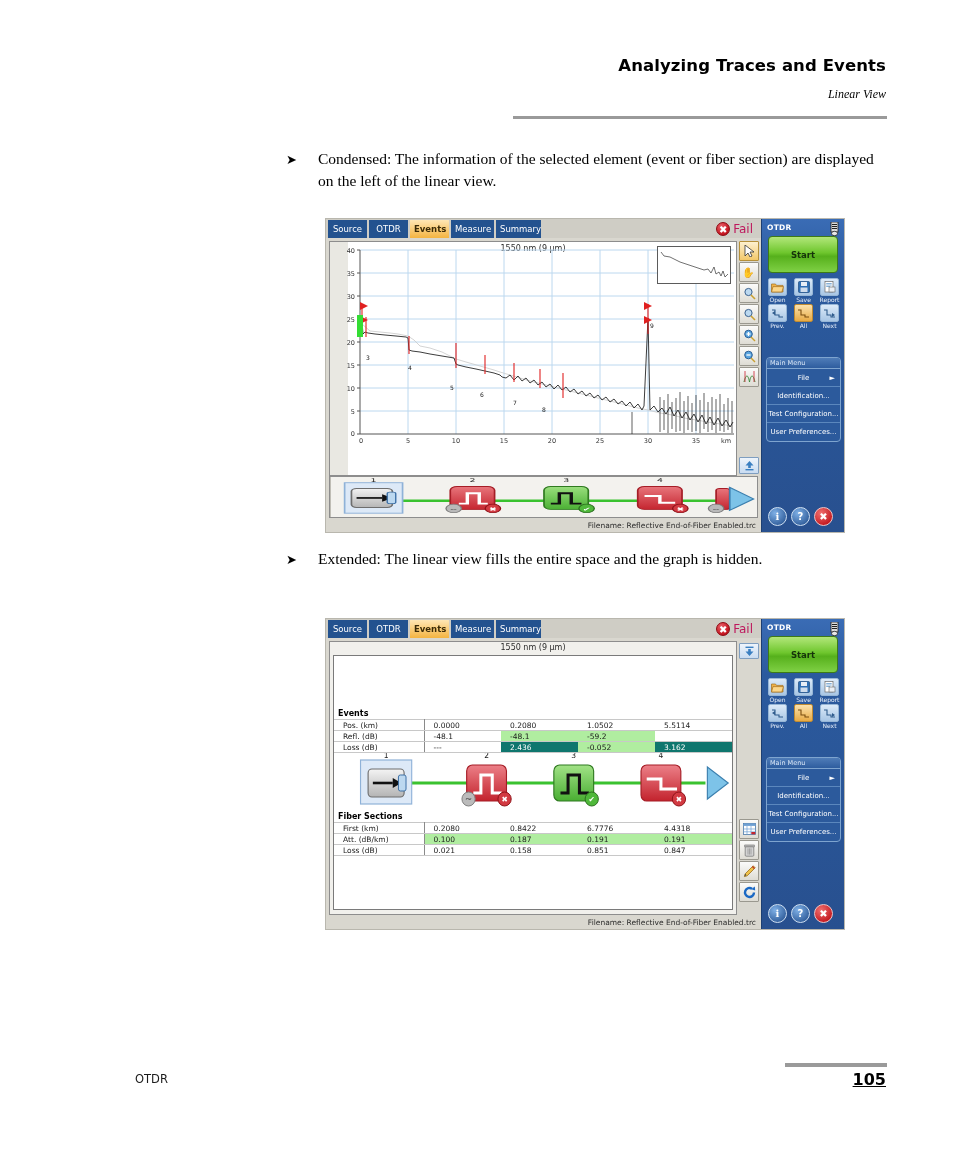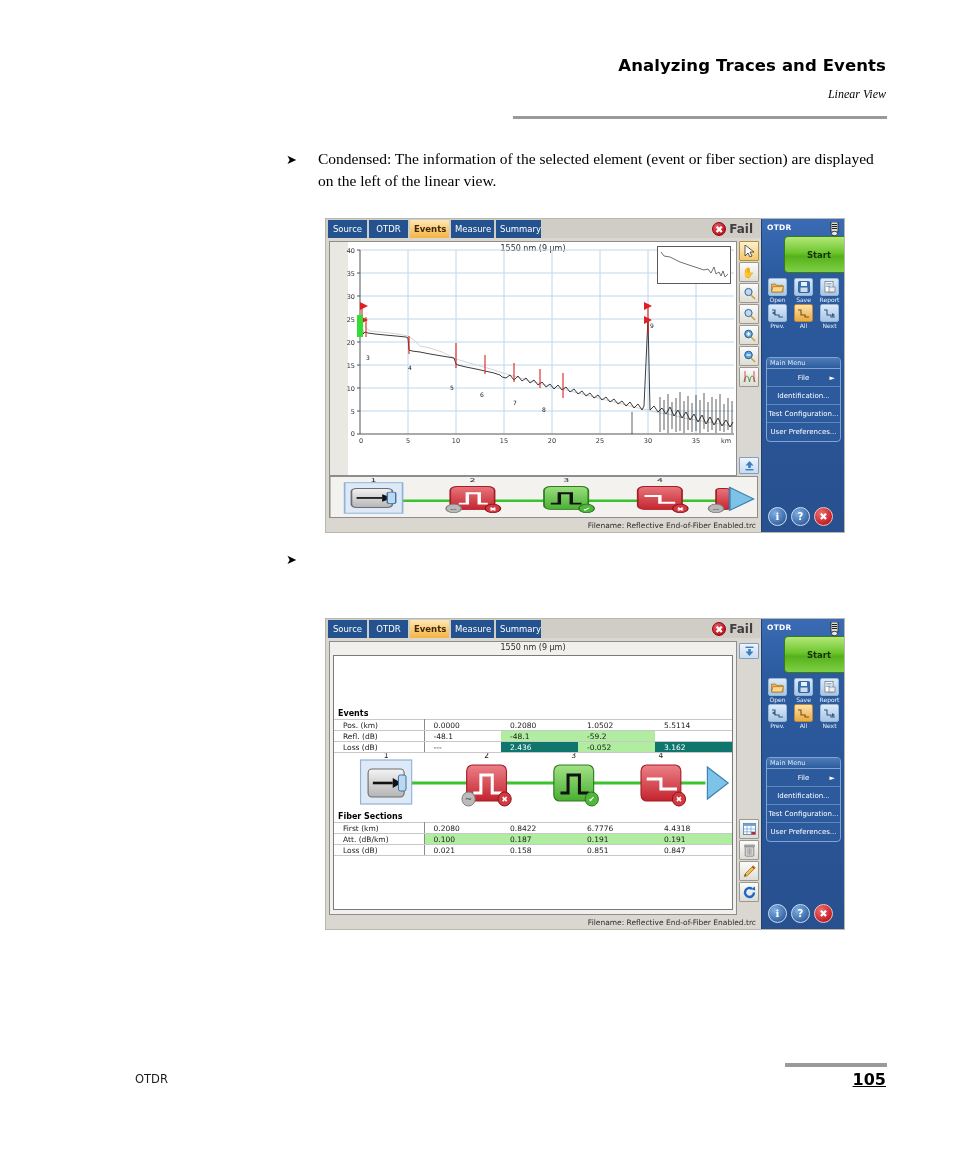--- a/index.html
+++ b/index.html
@@ -86,21 +86,21 @@
     color:#3b2a06; font-weight:bold;
     background:#f8c466; background-image:linear-gradient(180deg,#ffe6b4 0%,#f4b441 100%);
   }
   .fail-wrap { position:absolute; top:1px; right:8px; height:18px; display:flex; align-items:center; gap:3px; }
   .fail-ico {
     width:14px; height:14px; border-radius:50%;
     background:radial-gradient(circle at 35% 30%, #e9606a 0%, #c4141e 70%, #8c0a12 100%);
     color:#fff; font-size:10px; font-weight:bold; line-height:14px; text-align:center;
     border:1px solid #8c0a12;
   }
-  .fail-txt { font-size:12px; font-weight:bold; color:#404040; }
+  .fail-txt { font-size:12px; font-weight:normal; color:#be185d; }
 
   
   .graph {
     position:absolute; left:3px; top:22px; right:24px; bottom:56px;
     background:#ffffff; border:1px solid #8d8d8d;
   }
   .graph .plotband { position:absolute; left:0; top:0; width:18px; height:100%; background:#e9e8e2; }
   .graph .wl {
     position:absolute; left:0; right:0; top:2px; text-align:center;
     font-size:8px; color:#2b2b2b;
@@ -160,21 +160,21 @@
   .sb-title {
     position:absolute; left:5px; top:4px;
     font-size:7.5px; font-weight:bold; color:#ffffff; letter-spacing:.3px;
   }
   .sb-batt { position:absolute; right:4px; top:2px; width:11px; height:14px; }
   .sb-start {
     position:absolute; left:6px; top:17px; width:70px; height:37px;
     border:1px solid #3d7a17; border-radius:4px;
     background:linear-gradient(180deg,#b2e77a 0%,#6ec62d 45%,#56b01c 55%,#7fd044 100%);
     color:#16330a; font-size:8.5px; font-weight:bold;
-    display:flex; align-items:center; justify-content:center;margin-left:16px;
+    display:flex; align-items:center; justify-content:center;
   }
   .sb-icons { position:absolute; left:4px; top:59px; width:75px; }
   .sb-irow { display:flex; justify-content:space-between; margin-bottom:1px; }
   .sb-ibtn { width:23px; text-align:center; }
   .sb-isq {
     width:19px; height:18px; margin:0 auto;
     border:1px solid #97b6d6; border-radius:2px;
     background:linear-gradient(180deg,#dceaf8 0%,#a8c6e5 100%);
     display:flex; align-items:center; justify-content:center;
   }
@@ -588,20 +588,21 @@
     <div class="sb-bottom">
       <div class="sb-rb">ℹ</div>
       <div class="sb-rb">?</div>
       <div class="sb-rb red">✖</div>
     </div>
   </div>
 </div>
 
 <div class="para" id="para2">
   <span class="arrow">➤</span>
+  <span>Extended: The linear view fills the entire space and the graph is hidden.</span>
 </div>
 
 <div class="shot" id="shot2">
   <div class="shot-main">
 
     <div class="tabbar">
       <div class="tab" style="left:2px;   width:40px;">Source</div>
       <div class="tab" style="left:43px;  width:40px;">OTDR</div>
       <div class="tab sel" style="left:84px;  width:40px;">Events</div>
       <div class="tab" style="left:125px; width:44px;">Measure</div>

